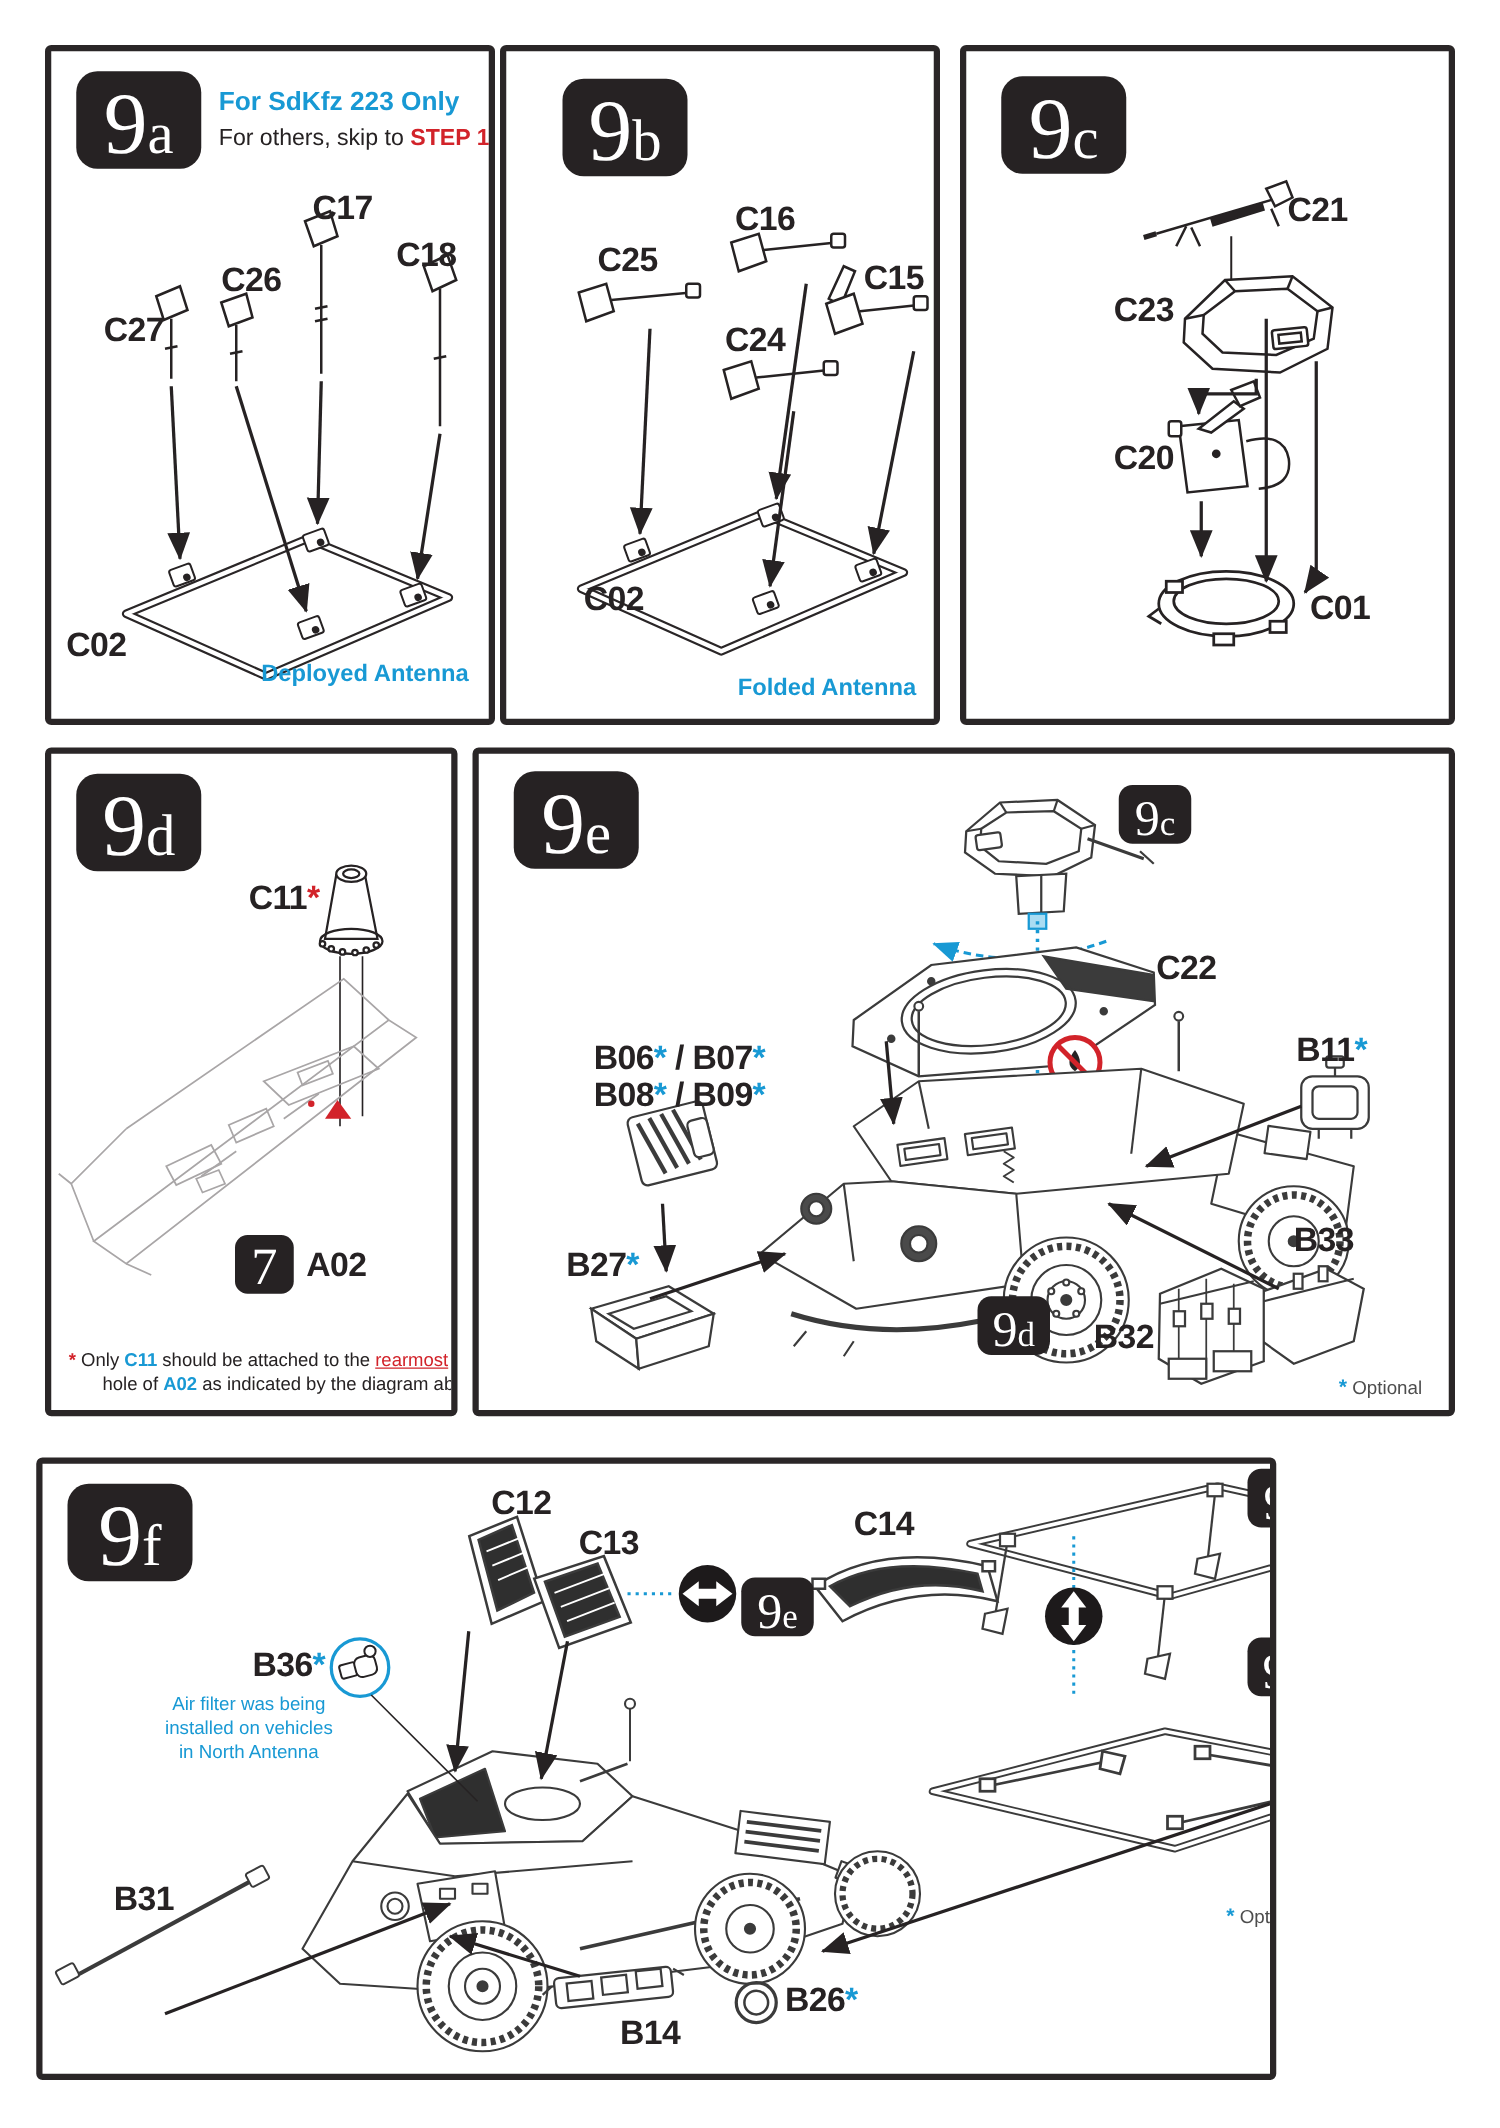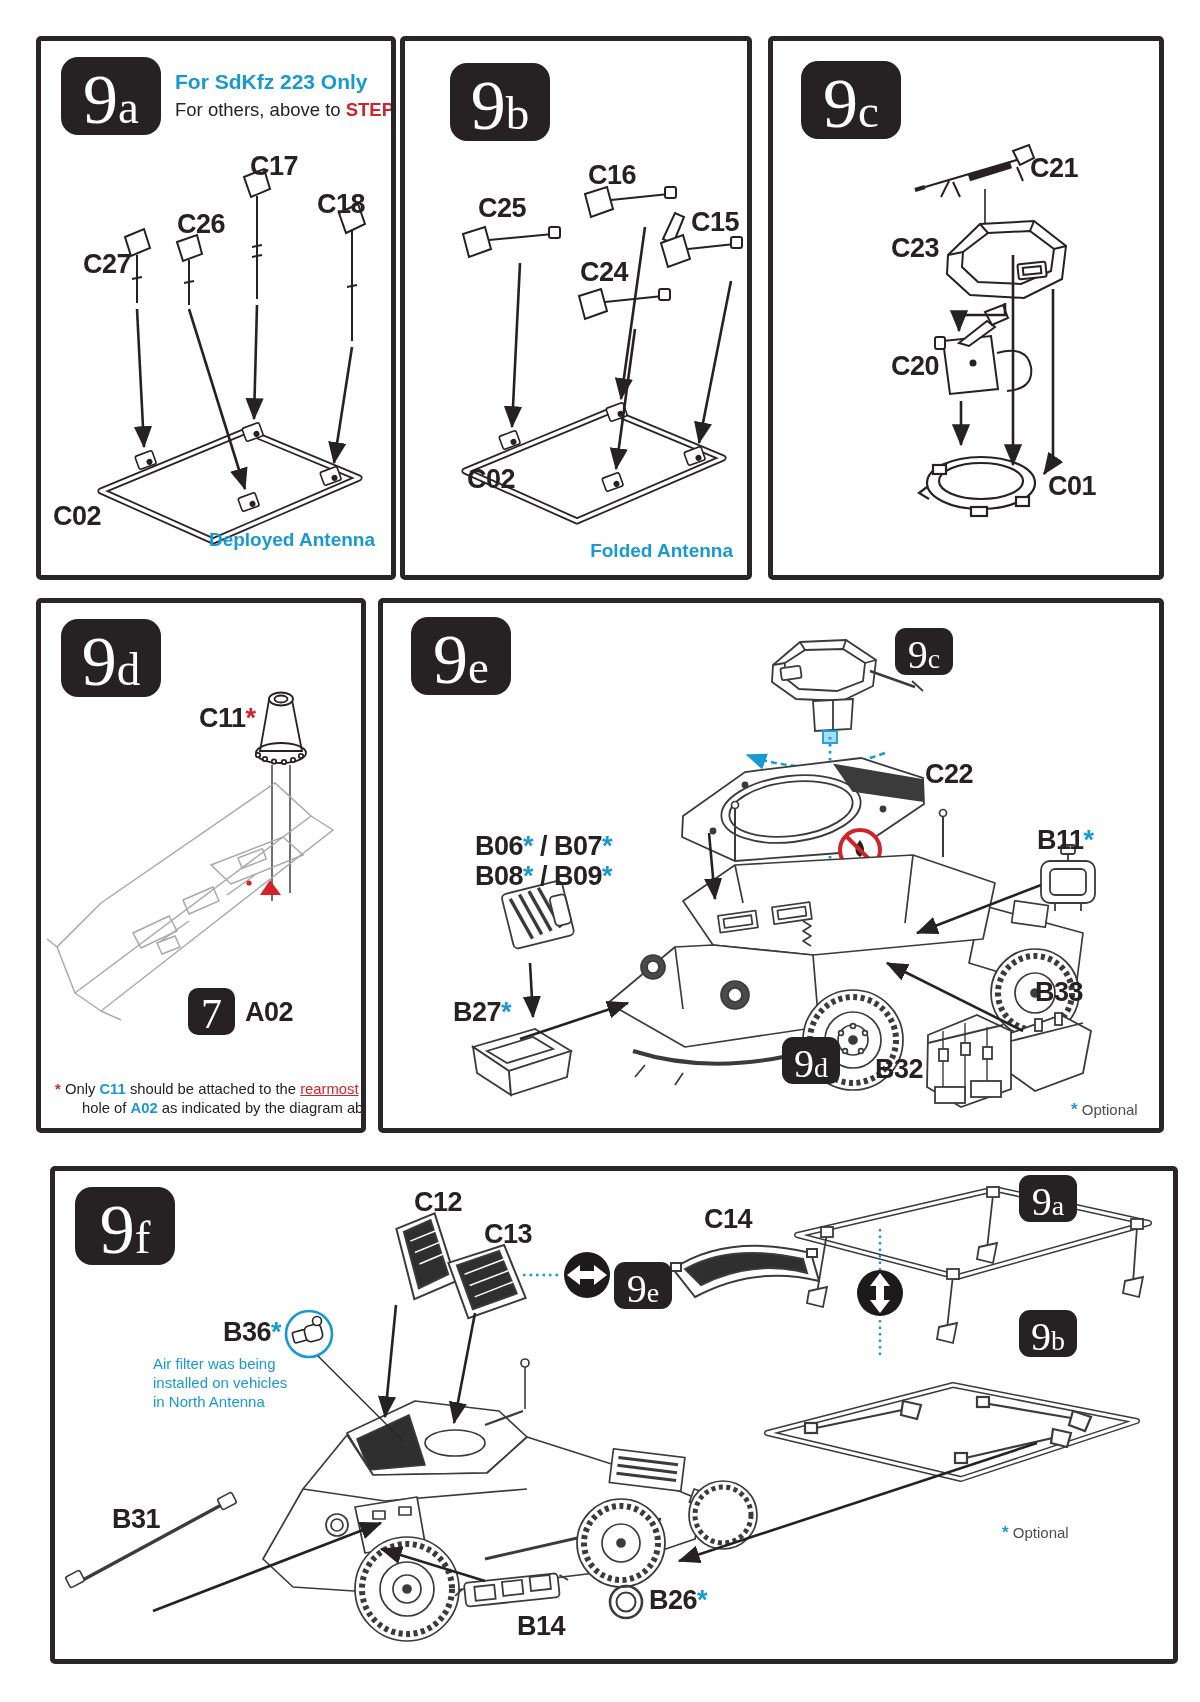--- a/index.html
+++ b/index.html
@@ -20,21 +20,21 @@
   .ttl{position:absolute;font-weight:700;font-size:21px;color:#1899d4;white-space:nowrap}
   .sub{position:absolute;font-size:18.5px;color:#262223;white-space:nowrap}
   .sub .step{color:#d2232a;font-weight:700}
   .cap{position:absolute;font-weight:700;font-size:19px;color:#1899d4;white-space:nowrap}
   .note{position:absolute;font-size:14.8px;line-height:19px;color:#262223;white-space:nowrap}
   .note .na{color:#d2232a;font-weight:700}
   .note .nb{color:#1899d4;font-weight:700}
   .note .nr{color:#d2232a;font-weight:400;text-decoration:underline}
   .opt{position:absolute;font-size:15px;color:#4d4d4d;white-space:nowrap}
   .opt .ast{color:#1899d4;font-weight:700;font-size:17px}
-  .bnote{position:absolute;font-size:15px;line-height:19px;color:#1899d4;text-align:left;white-space:nowrap}
+  .bnote{position:absolute;font-size:15px;line-height:19px;color:#1899d4;text-align:center;white-space:nowrap}
 </style>
 </head>
 <body>
 
 <div class="page">
 
   <div class="panel" style="left:36px;top:36px;width:360px;height:544px">
     <svg width="350" height="534" viewBox="0 0 350 534">
       <defs>
         <marker id="ka" markerWidth="10" markerHeight="8" refX="8" refY="3.5" orient="auto" markerUnits="strokeWidth">
@@ -80,21 +80,21 @@
       </g>
       <g stroke="#262223" stroke-width="2.6" fill="none">
         <line x1="96" y1="268" x2="103" y2="406" marker-end="url(#ka)"></line>
         <line x1="148" y1="268" x2="204" y2="448" marker-end="url(#ka)"></line>
         <line x1="216" y1="264" x2="213" y2="378" marker-end="url(#ka)"></line>
         <line x1="311" y1="306" x2="293" y2="422" marker-end="url(#ka)"></line>
       </g>
     </svg>
     <div class="badge lg" style="left:20px;top:16px"><span class="bn">9</span><span class="bl">a</span></div>
     <div class="ttl" style="left:134px;top:29px">For SdKfz 223 Only</div>
-    <div class="sub" style="left:134px;top:58px"><span>For others, above to </span><span class="step">STEP 10</span></div>
+    <div class="sub" style="left:134px;top:58px"><span>For others, skip to </span><span class="step">STEP 10</span></div>
     <div class="lbl" style="left:209px;top:110px">C17</div>
     <div class="lbl" style="left:136px;top:168px">C26</div>
     <div class="lbl" style="left:276px;top:148px">C18</div>
     <div class="lbl" style="left:42px;top:208px">C27</div>
     <div class="lbl" style="left:12px;top:460px">C02</div>
     <div class="cap" style="right:16px;top:488px">Deployed Antenna</div>
   </div>
 
   <div class="panel" style="left:400px;top:36px;width:352px;height:544px">
     <svg width="342" height="534" viewBox="0 0 342 534">
@@ -400,21 +400,21 @@
     <div class="lbl" style="left:92px;top:228px"><span>B06</span><span class="ast">*</span><span> / </span><span>B07</span><span class="ast">*</span></div>
     <div class="lbl" style="left:92px;top:258px"><span>B08</span><span class="ast">*</span><span> / </span><span>B09</span><span class="ast">*</span></div>
     <div class="lbl" style="left:70px;top:394px"><span>B27</span><span class="ast">*</span></div>
     <div class="lbl" style="left:654px;top:222px"><span>B11</span><span class="ast">*</span></div>
     <div class="lbl" style="left:652px;top:374px">B33</div>
     <div class="lbl" style="left:492px;top:451px">B32</div>
     <div class="badge sm" style="left:399px;top:434px"><span class="bn">9</span><span class="bl">d</span></div>
     <div class="opt" style="left:688px;top:497px"><span class="ast">*</span> <span>Optional</span></div>
   </div>
 
-  <div class="panel" style="left:50px;top:1166px;width:1128px;height:498px">
+  <div class="panel" style="left:29px;top:1166px;width:992px;height:498px">
     <svg width="1118" height="488" viewBox="0 0 1118 488">
       <defs>
         <marker id="kf" markerWidth="10" markerHeight="8" refX="8" refY="3.5" orient="auto" markerUnits="strokeWidth">
           <path d="M0,0 L8.5,3.5 L0,7 Z" fill="#262223"></path>
         </marker>
       </defs>
 
       <g transform="translate(340,48) rotate(-8)" stroke="#3b3b3b" stroke-width="2" fill="#fff">
         <polygon points="0,10 40,0 52,70 8,82"></polygon>
         <polygon points="7,14 35,6 45,62 14,72" fill="#2f2f2f"></polygon>

